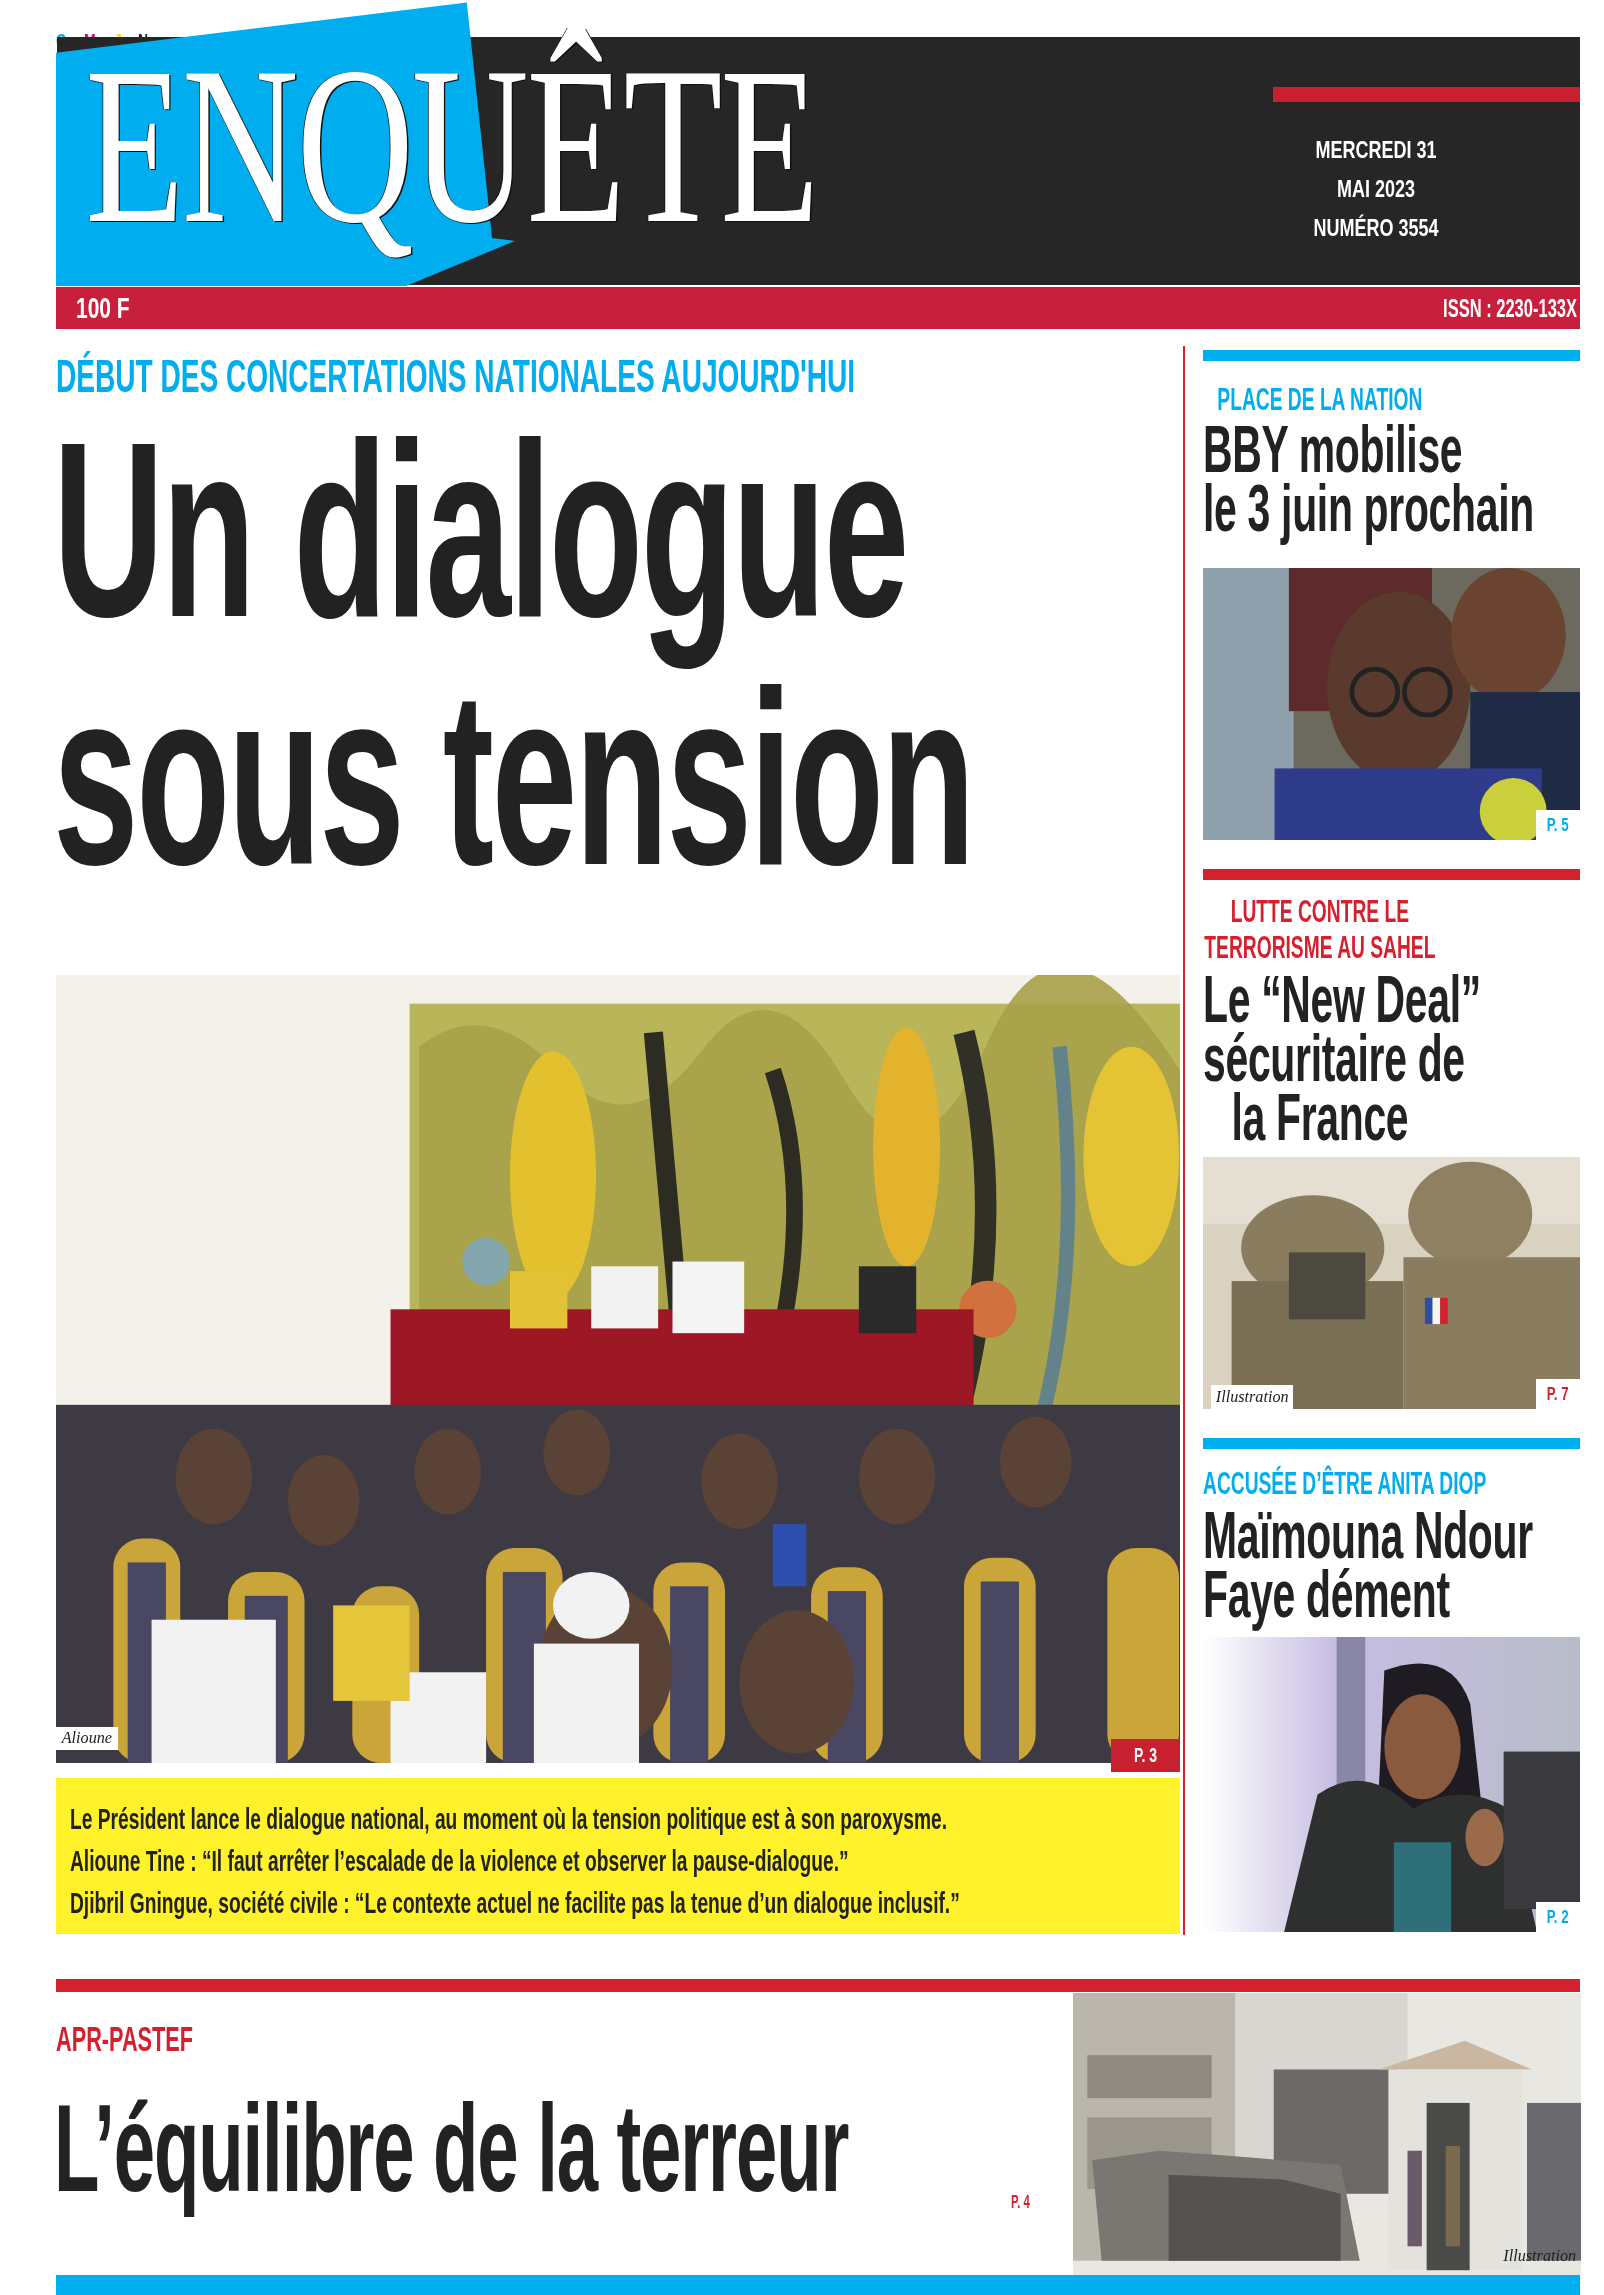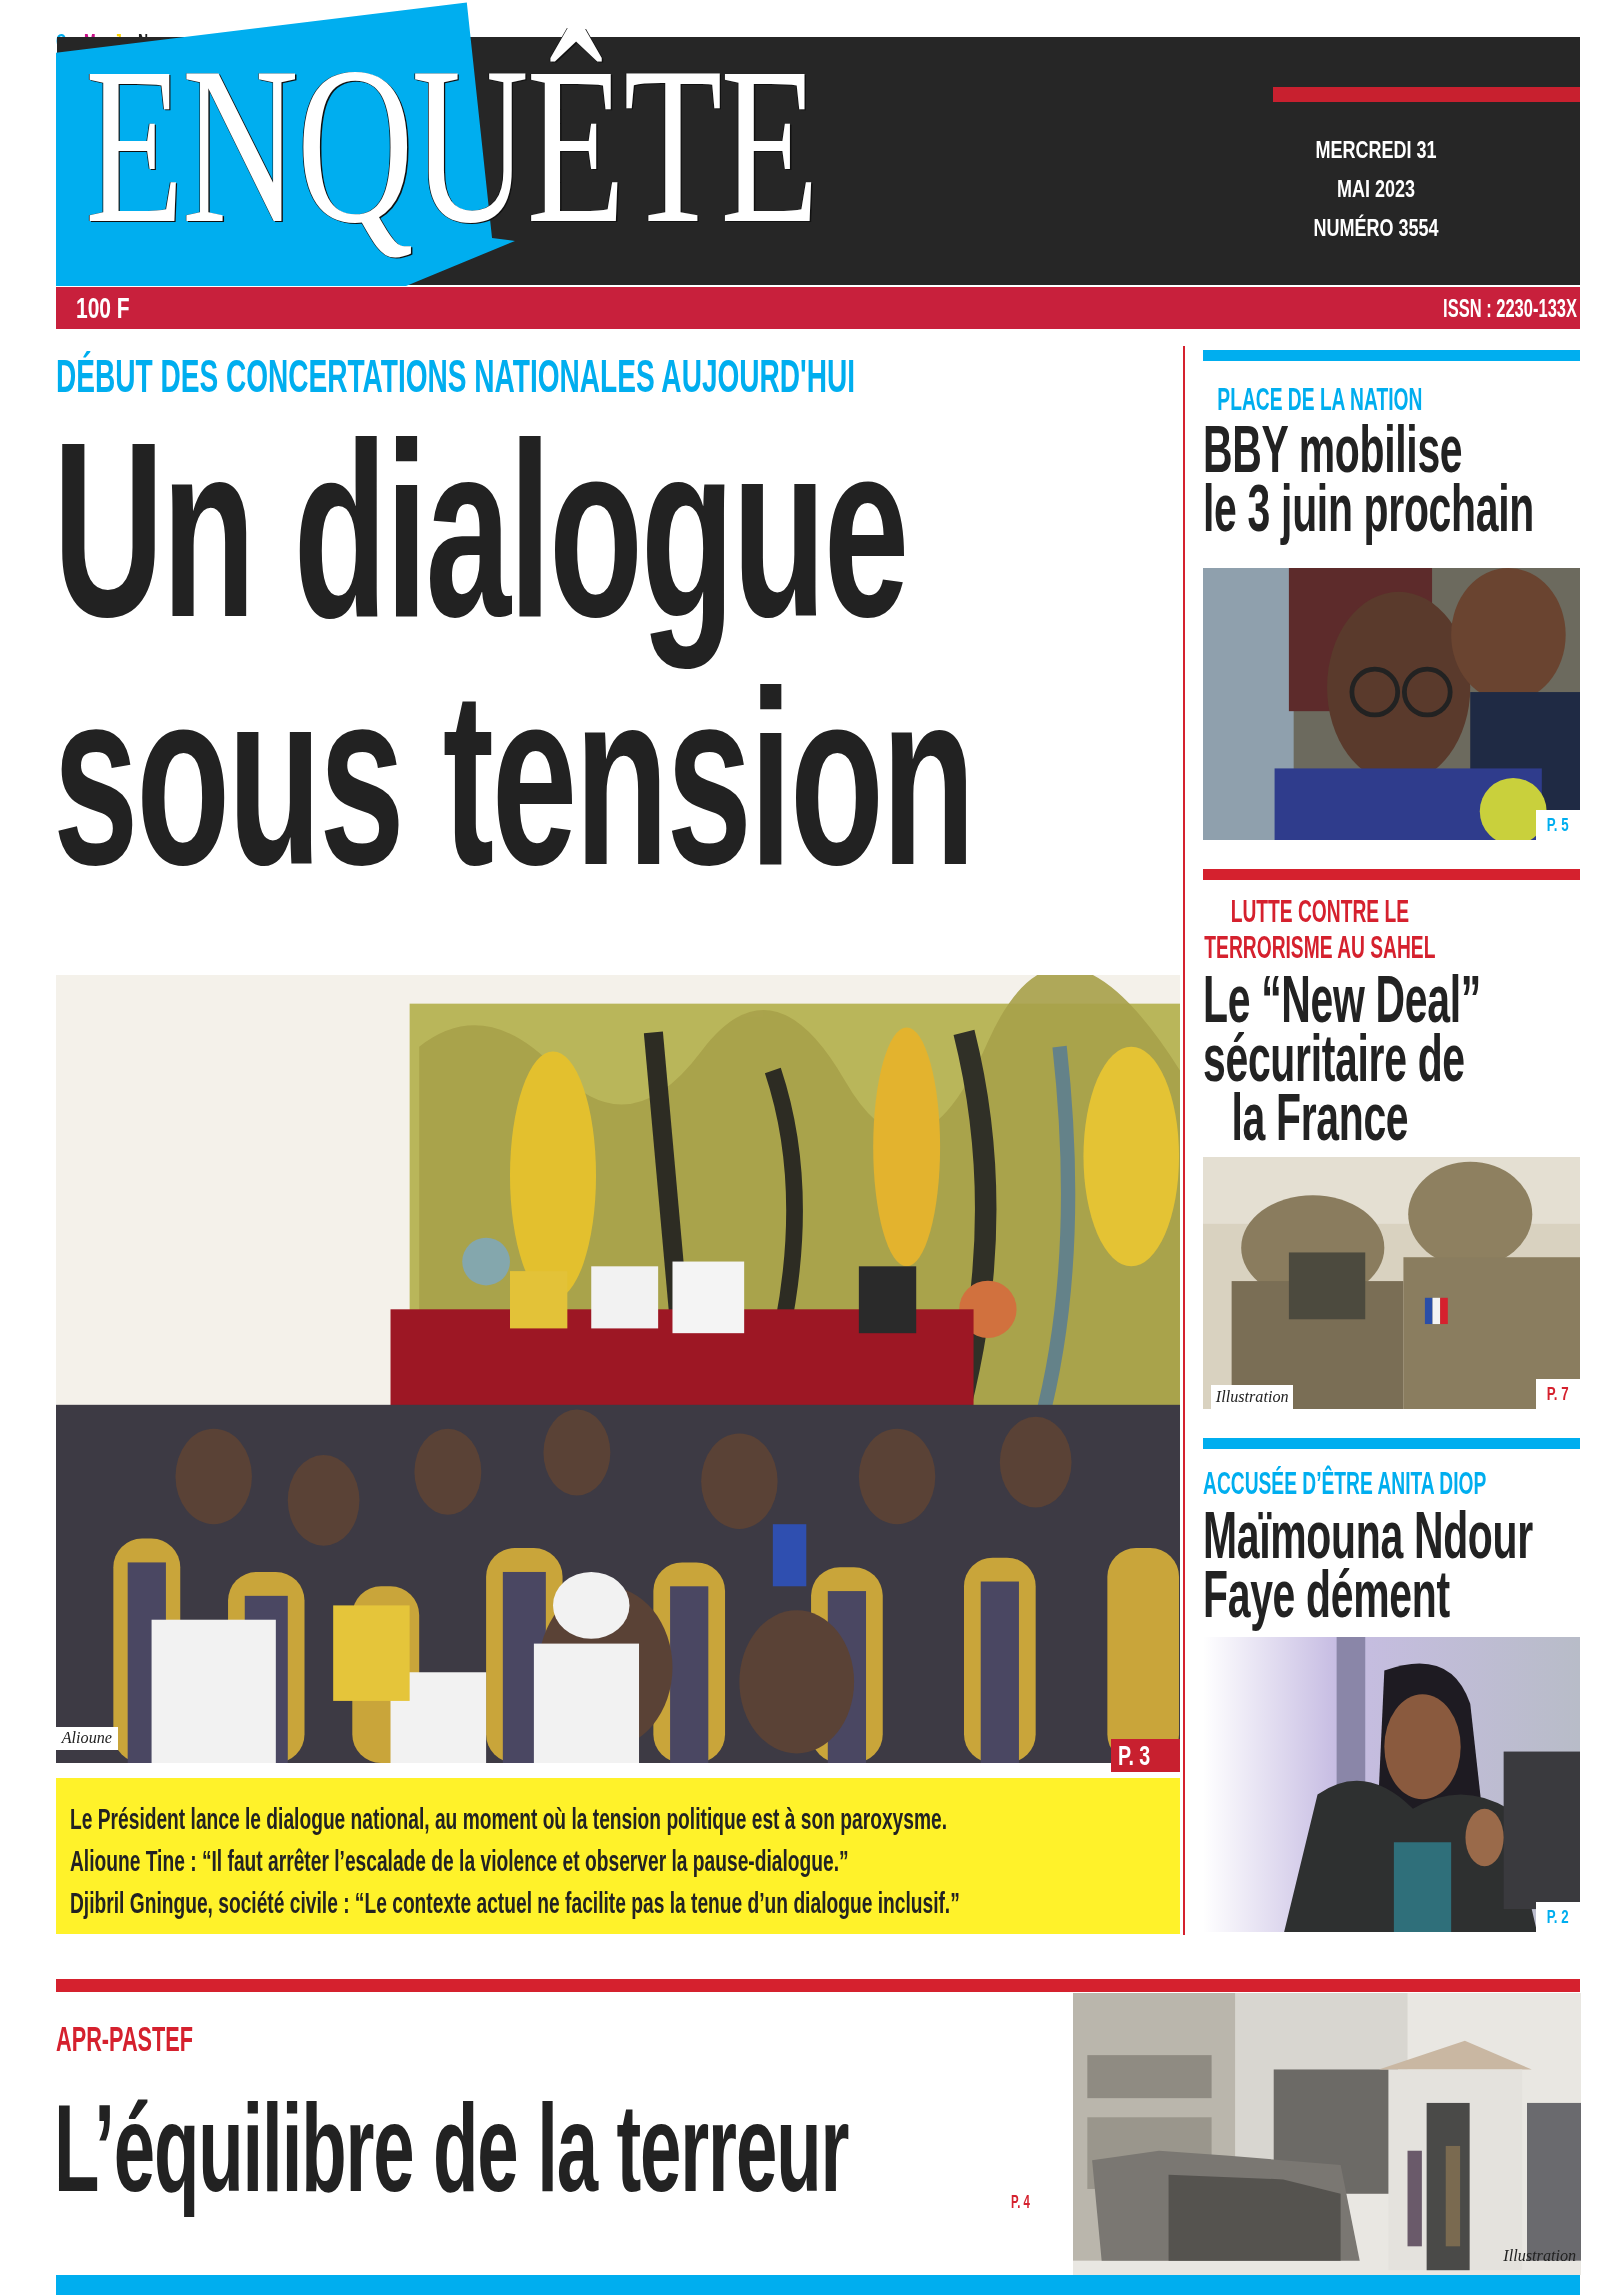--- a/index.html
+++ b/index.html
@@ -21,21 +21,21 @@
   .mast-red { left:56px; top:287px; width:1524px; height:42px; background:#c8203c; }
   .price { left:76px; top:287px; color:#fff; font-weight:700; font-size:30px; line-height:42px; transform:scaleX(0.7); transform-origin:left; }
   .issn { left:1367px; top:287px; width:210px; text-align:right; color:#fff; font-weight:700; font-size:25px; line-height:42px; transform:scaleX(0.66); transform-origin:right; }
 
   
   .kicker-main { left:56px; top:349px; color:#00aeef; font-weight:700; font-size:46px; white-space:nowrap; transform:scaleX(0.61); transform-origin:left top; }
   .headline { left:53px; top:406px; color:#222; font-weight:700; font-size:248px; line-height:248px; white-space:nowrap; letter-spacing:-3.8px; transform:scaleX(0.62); transform-origin:left top; }
   .headline .l2 { display:block; }
   .main-photo { left:56px; top:975px; width:1124px; height:788px; overflow:hidden; background:#f5f2ea; }
   .tag-archives { left:56px; top:1727px; padding:0 5.7px; height:23px; background:#fff; font-family:"Liberation Serif", serif; font-style:italic; font-size:16.2px; line-height:23px; color:#222; }
-  .pagechip { color:#fff; background:#c8202f; font-weight:700; font-size:28px; }
+  .pagechip { color:#fff; background:#c8202f; font-weight:700; font-size:20px; text-align:center; }
   .chip-p3 { left:1111px; top:1739px; width:69px; height:33px; line-height:33px; }
   .summary { left:56px; top:1778px; width:1124px; height:156px; background:#fff22a; box-sizing:border-box; padding:20px 14.3px 0 14.3px; }
   .summary p { margin:0; color:#222; font-weight:700; font-size:30px; line-height:42px; white-space:nowrap; transform:scaleX(0.64); transform-origin:left; }
 
   
   .vsep { left:1183px; top:346px; width:2.4px; height:1589px; background:#d5212e; }
 
   
   .sb { left:1203px; width:377px;text-align:center; }
   .sb-bar { height:10.5px; width:377px; }

